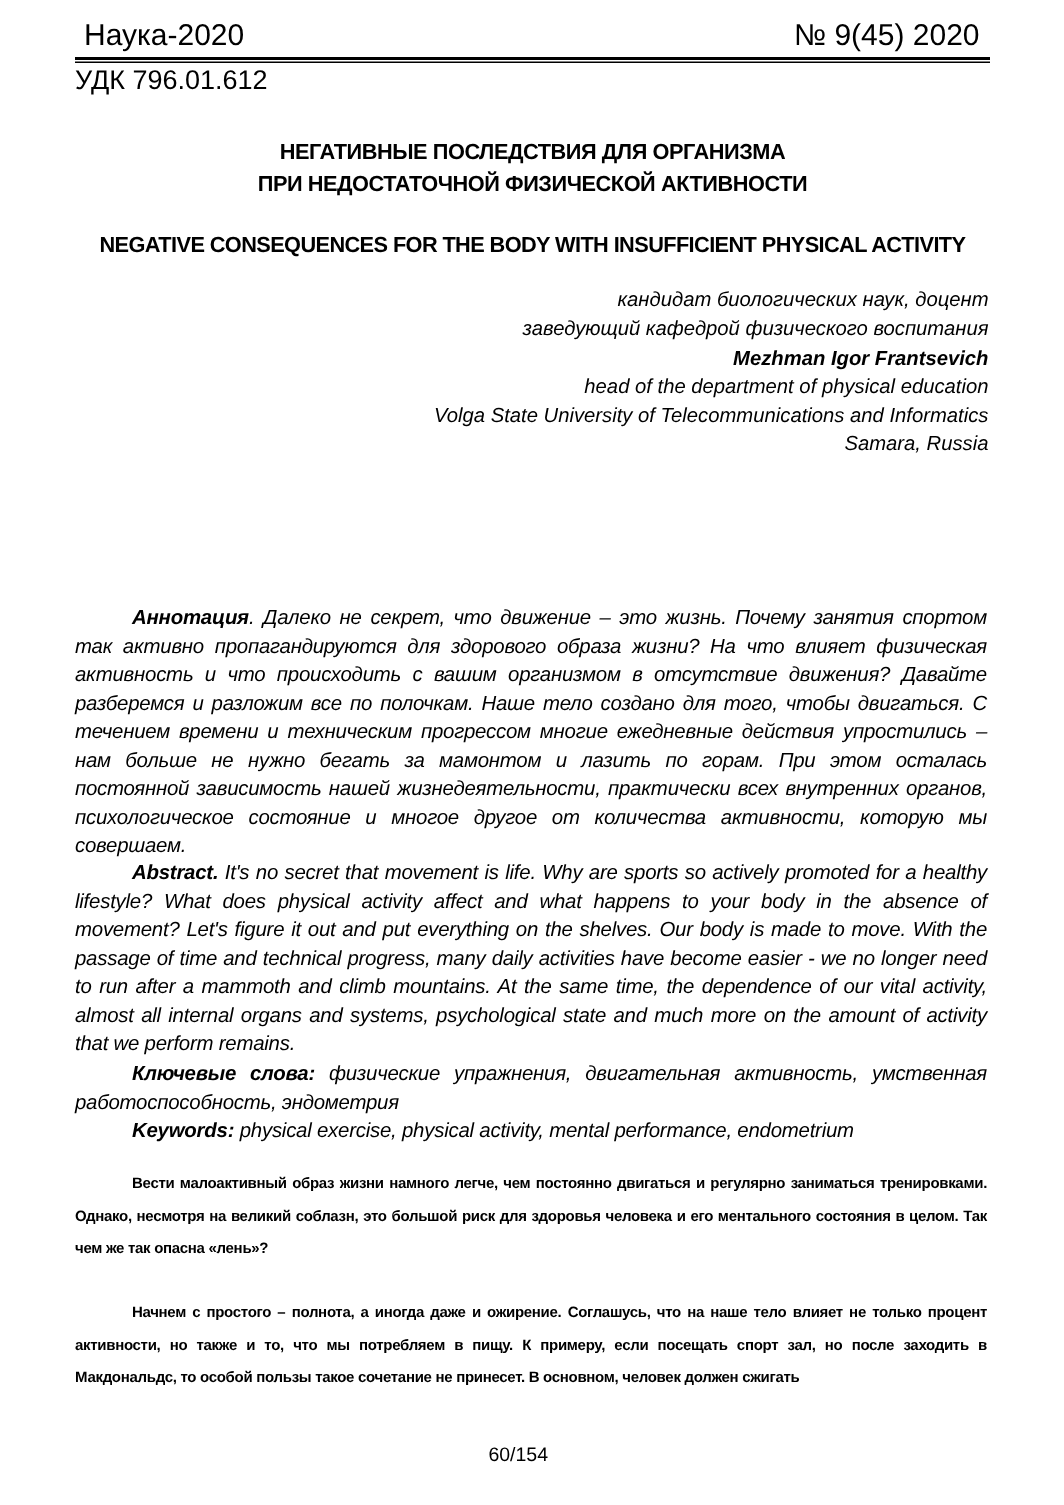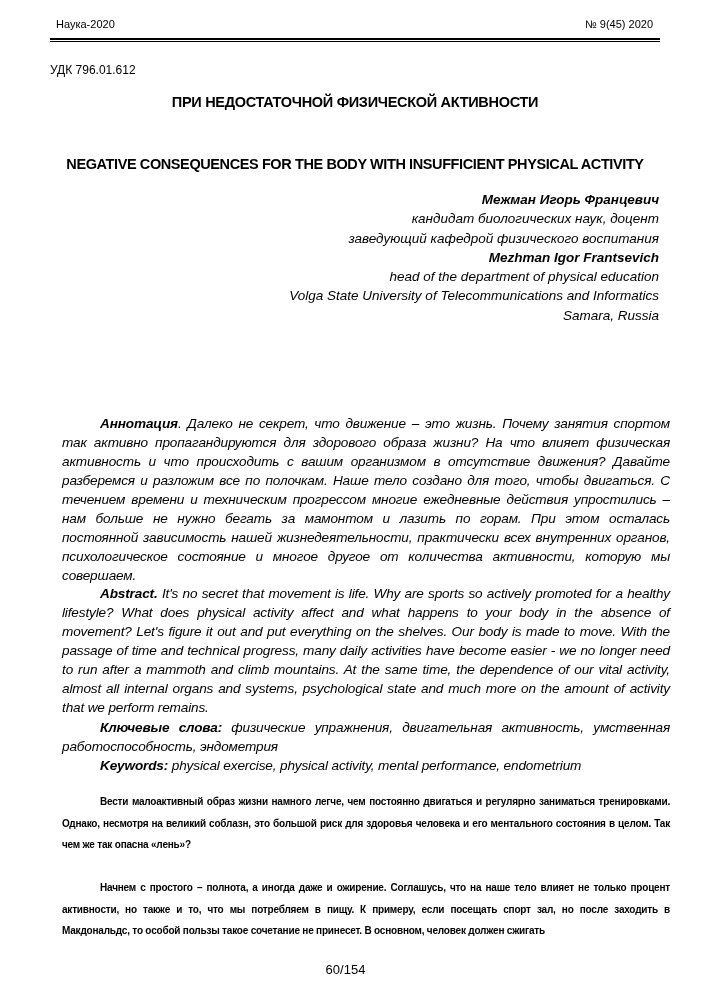--- a/index.html
+++ b/index.html
@@ -2,29 +2,29 @@
 <html><head>
   <meta charset="utf-8">
   <style>
     html, body { margin: 0; padding: 0; background: #ffffff; }
     body {
       width: 709px; height: 1003px; position: relative; overflow: hidden;
       font-family: "Liberation Sans", sans-serif; color: #000;
     }
     .hdr {
       position: absolute; left: 50px; right: 50px; top: 14px;
-      font-size: 11px; line-height: 20px;
+      font-size: 20px; line-height: 20px;
       display: flex; justify-content: space-between;
       padding: 0 6px 0 6px;
     }
     .hdr-rule {
       position: absolute; left: 50px; width: 610px; top: 38px;
       height: 1px; border-top: 2px solid #000; border-bottom: 1px solid #000;
     }
-    .udk { position: absolute; left: 50px; top: 60px; font-size: 12px; line-height: 20px; }
+    .udk { position: absolute; left: 50px; top: 43px; font-size: 18px; line-height: 20px; }
     .title-ru {
       position: absolute; left: 50px; width: 610px; top: 92px;
       text-align: center; font-weight: bold; font-size: 14.5px; line-height: 21px;
       letter-spacing: -0.3px;
     }
     .title-en {
       position: absolute; left: 50px; width: 610px; top: 154px;
       text-align: center; font-weight: bold; font-size: 14.5px; line-height: 20px;
       letter-spacing: -0.4px;
     }
@@ -49,41 +49,41 @@
       font-size: 10px; line-height: 21.5px; text-align: justify;
       letter-spacing: -0.2px;
       font-weight: bold;
     }
     .p1 { top: 779px; }
     .p2 { top: 865px; }
     .pagenum {
       position: absolute; left: 0; width: 691px; top: 962px;
       text-align: center; font-size: 13px;
     }
-    p { margin: 12px; }
+    p { margin: 0; }
   </style>
 </head>
 <body>
 
 <div class="hdr">
   <span>Наука-2020</span>
   <span>№ 9(45) 2020</span>
 </div>
 <div class="hdr-rule"></div>
 
 <div class="udk">УДК 796.01.612</div>
 
 <div class="title-ru">
+  <div>НЕГАТИВНЫЕ ПОСЛЕДСТВИЯ ДЛЯ ОРГАНИЗМА</div>
   <div>ПРИ НЕДОСТАТОЧНОЙ ФИЗИЧЕСКОЙ АКТИВНОСТИ</div>
 </div>
 
 <div class="title-en">NEGATIVE CONSEQUENCES FOR THE BODY WITH INSUFFICIENT PHYSICAL ACTIVITY</div>
 
 <div class="authors">
-  <div class="b">Межман Игорь Францевич</div>
   <div>кандидат биологических наук, доцент</div>
   <div>заведующий кафедрой физического воспитания</div>
   <div class="b">Mezhman Igor Frantsevich</div>
   <div>head of the department of physical education</div>
   <div>Volga State University of Telecommunications and Informatics</div>
   <div>Samara, Russia</div>
 </div>
 
 <p class="abs ann indent"><span class="lbl">Аннотация</span><span>. Далеко не секрет, что движение – это жизнь. Почему занятия спортом так активно пропагандируются для здорового образа жизни? На что влияет физическая активность и что происходить с вашим организмом в отсутствие движения? Давайте разберемся и разложим все по полочкам. Наше тело создано для того, чтобы двигаться. С течением времени и техническим прогрессом многие ежедневные действия упростились – нам больше не нужно бегать за мамонтом и лазить по горам. При этом осталась постоянной зависимость нашей жизнедеятельности, практически всех внутренних органов, психологическое состояние и многое другое от количества активности, которую мы совершаем.</span></p>
 

